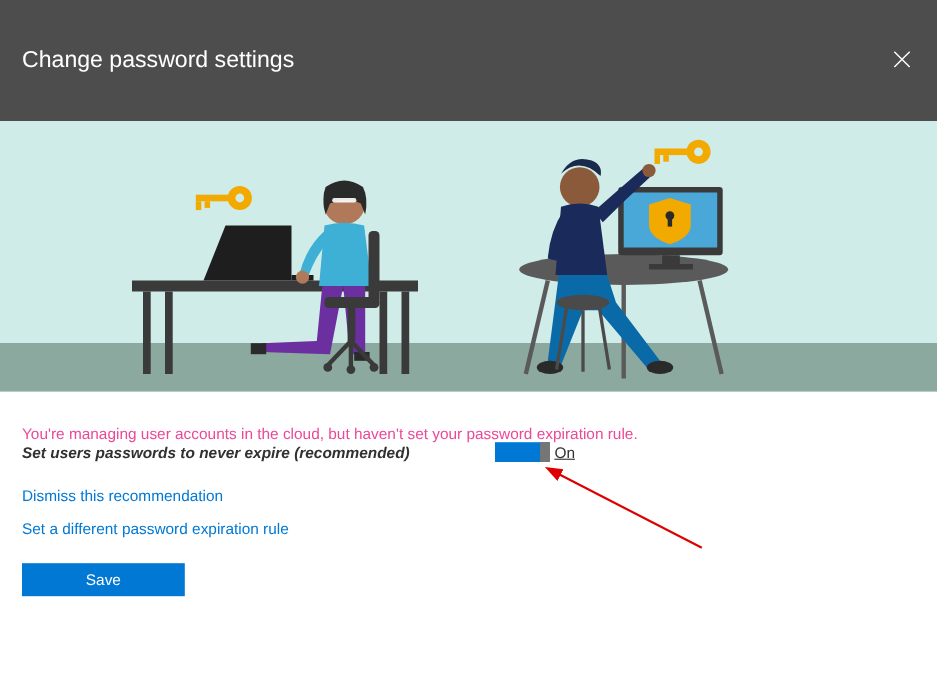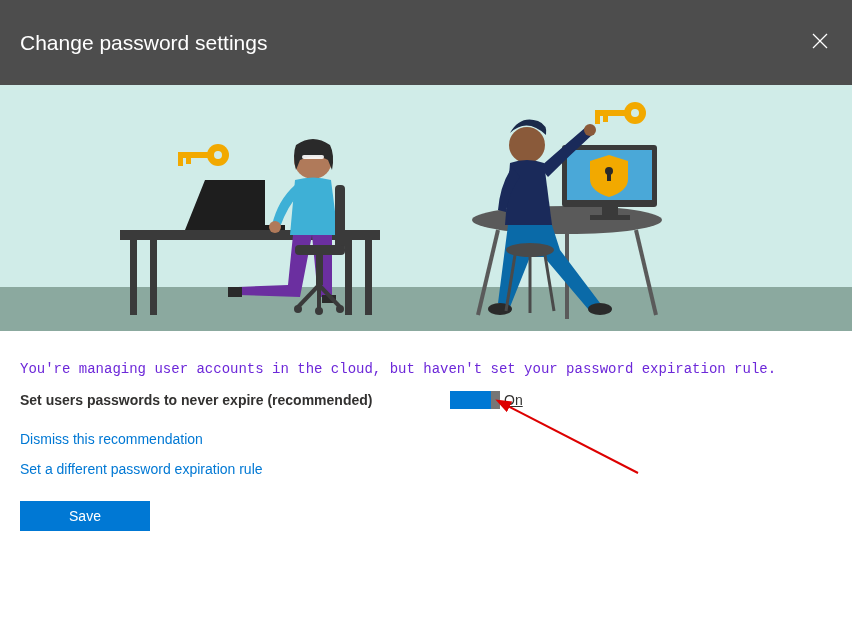--- a/index.html
+++ b/index.html
@@ -5,49 +5,49 @@
     * { box-sizing: border-box; margin: 0; padding: 0; }
     body { font-family: "Segoe UI", Tahoma, sans-serif; font-size: 14px; color: #323130; width: 852px; background: #fff; }
     
     .header {
       background: #4d4d4d;
       color: #fff;
       padding: 18px 20px;
       display: flex;
       justify-content: space-between;
       align-items: center;
-      height: 85px;
+      height: 110px;
     }
     .header-title { font-size: 21px; font-weight: 300; }
     .close-btn { cursor: pointer; padding: 4px; }
     
     .illustration {
       background: linear-gradient(to bottom, #d0ece8 0%, #d0ece8 82%, #8ba99f 82%, #8ba99f 100%);
       height: 246px;
       position: relative;
       overflow: hidden;
     }
     
     .content { padding: 30px 20px 20px 20px; }
-    .intro { margin-bottom: 14px; color: #6d28d9; font-family: Liberation Mono, monospace; }
+    .intro { margin-bottom: 0; color: #ec4899; }
     .desc { margin-bottom: 22px; color: #323130; line-height: 1.5; }
     .link { color: #0078d4; text-decoration: none; cursor: pointer; }
     
     .setting-row { display: flex; align-items: flex-start; margin-bottom: 20px; }
-    .setting-label { font-weight: 600; width: 430px; line-height: 1.4; }
+    .setting-label { font-weight: 600; width: 430px; line-height: 1.4; font-style: italic; }
     .toggle-wrap { display: flex; align-items: center; gap: 4px; text-decoration: underline; }
     .toggle { width: 50px; height: 18px; position: relative; cursor: pointer; display: inline-block; }
     .toggle-bg { width: 50px; height: 18px; background: #0078d4; display: block; }
     .toggle-knob { position: absolute; right: 0; top: 0; width: 9px; height: 18px; background: #767676; }
     .toggle-text { font-size: 14px; }
     
     .link-row { margin-bottom: 14px; }
     
     .buttons { display: flex; gap: 12px; margin-top: 24px; }
-    .btn { padding: 7px 0; width: 130px; font-size: 14px; cursor: pointer; text-align: center; }
+    .btn { padding: 7px 0; width: 148px; font-size: 14px; cursor: pointer; text-align: center; }
     .btn-primary { background: #0078d4; color: #fff; border: none; }
     .btn-secondary { background: #fff; color: #323130; border: 1px solid #8a8886; }
     
     .arrow-annotation { position: absolute; pointer-events: none; z-index: 100; }
     
     
     .scene { position: relative; width: 100%; height: 100%; }
   </style>
 </head>
 <body>

